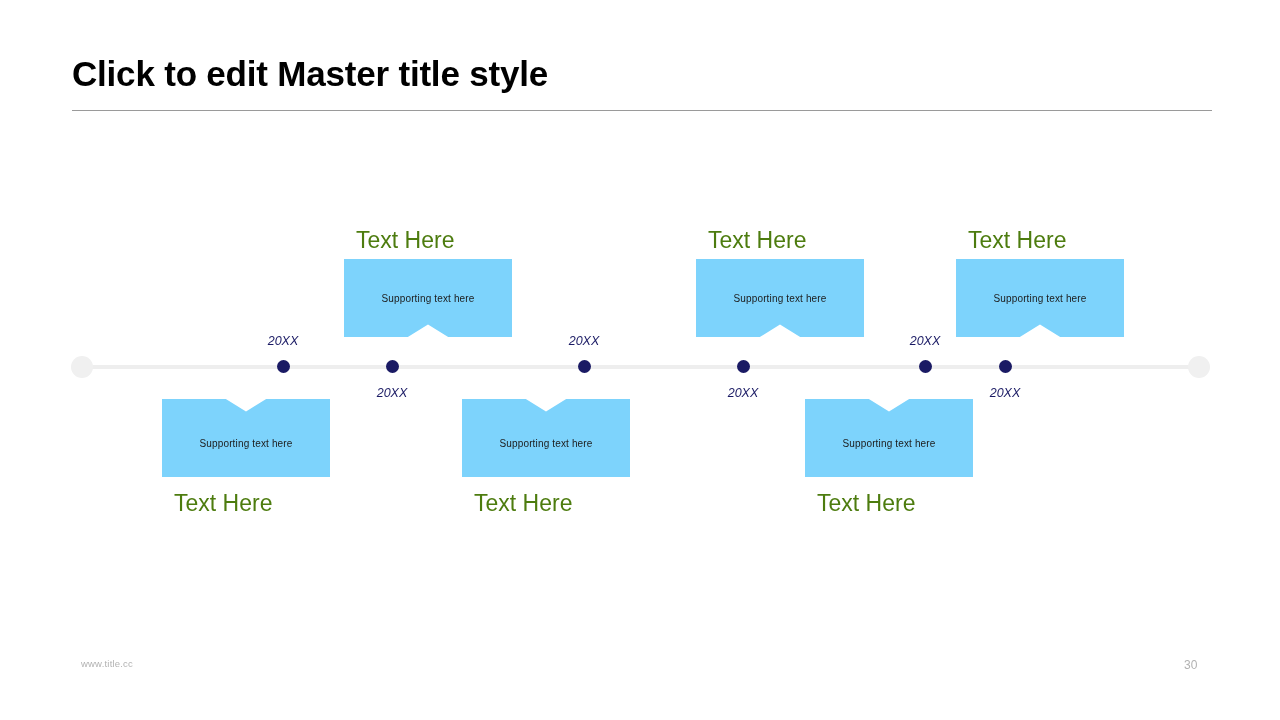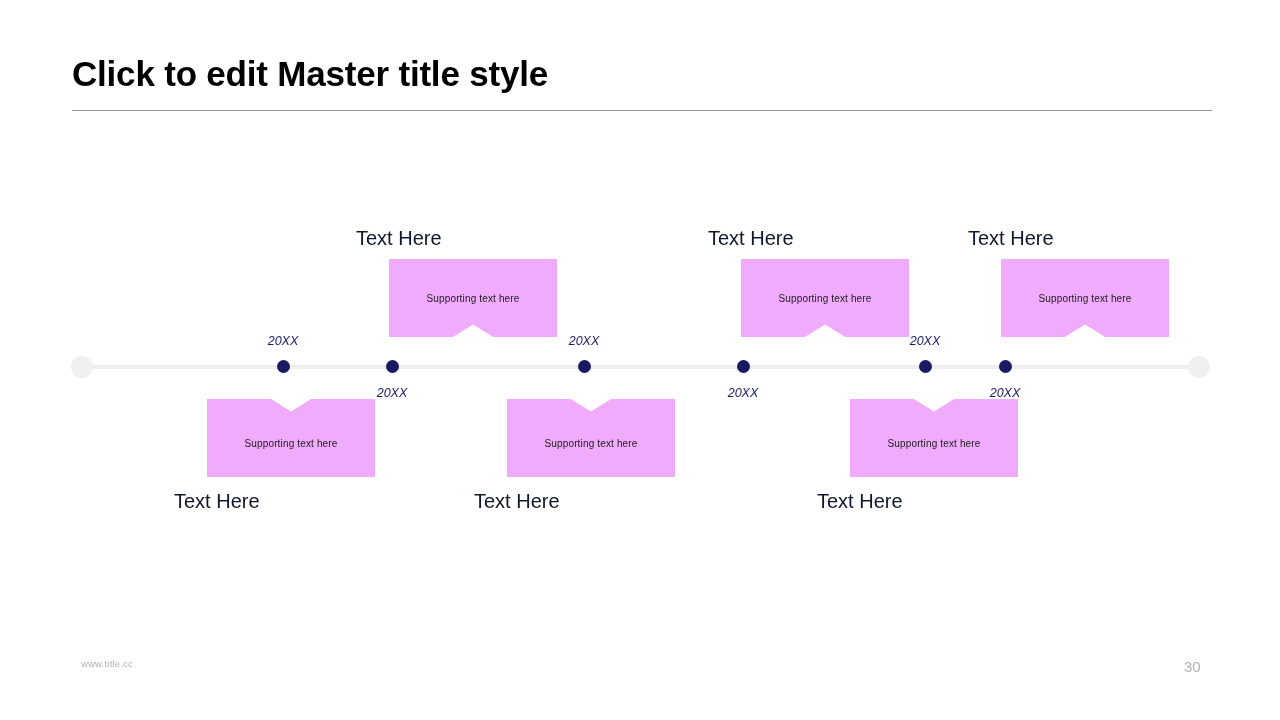--- a/index.html
+++ b/index.html
@@ -41,53 +41,52 @@
   
   .year{
     position:absolute;font-size:12.5px;font-weight:normal;font-style:italic;
     color:#1a1a64;white-space:nowrap;text-align:center;
     transform:translateX(-50%);
   }
 
   
   .callout{
     position:absolute;width:168px;height:78px;
-    background:#f0abfc;
+    background:#7dd3fc;
     display:flex;align-items:center;justify-content:center;
     transform:translateX(-50%);
-    margin-left:45px;
   }
   
   .callout.up{
     clip-path:polygon(0 0,100% 0,100% 100%,62% 100%,50% 84%,38% 100%,0 100%);
   }
   
   .callout.down{
     clip-path:polygon(0 0,38% 0,50% 16%,62% 0,100% 0,100% 100%,0 100%);
   }
   .callout-text{
     font-size:10px;color:#1c1c1c;white-space:nowrap;
     letter-spacing:0.15px;
   }
   .callout.down .callout-text{padding-top:10px;}
 
   
   .heading{
-    position:absolute;font-size:20px;color:#0f172a;
+    position:absolute;font-size:23px;color:#4d7c0f;
     white-space:nowrap;
   }
 
   
   .footer-site{
     position:absolute;left:81px;top:658px;
     font-size:9.5px;color:#b2b2b2;letter-spacing:0.2px;
   }
   .footer-page{
     position:absolute;left:1184px;top:658px;
-    font-size:15px;color:#b2b2b2;
+    font-size:12px;color:#b2b2b2;
   }
 </style>
 </head>
 <body>
 
 <div class="slide">
 
   <div class="title-block">
     <div class="title-text">Click to edit Master title style</div>
     <div class="title-rule"></div>

